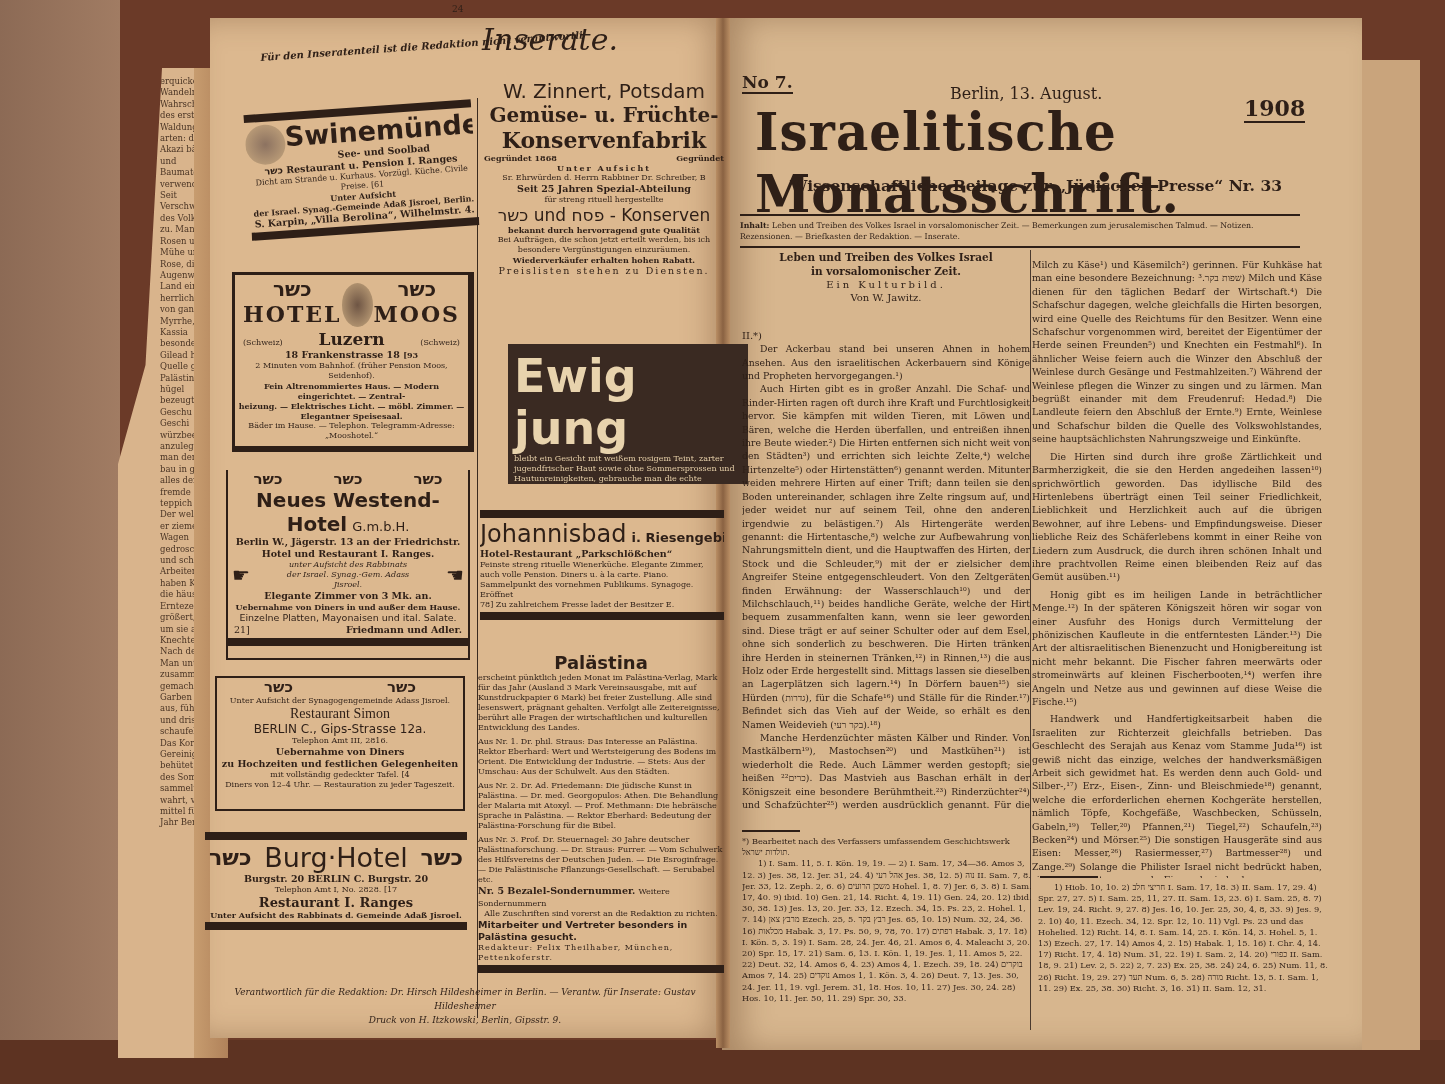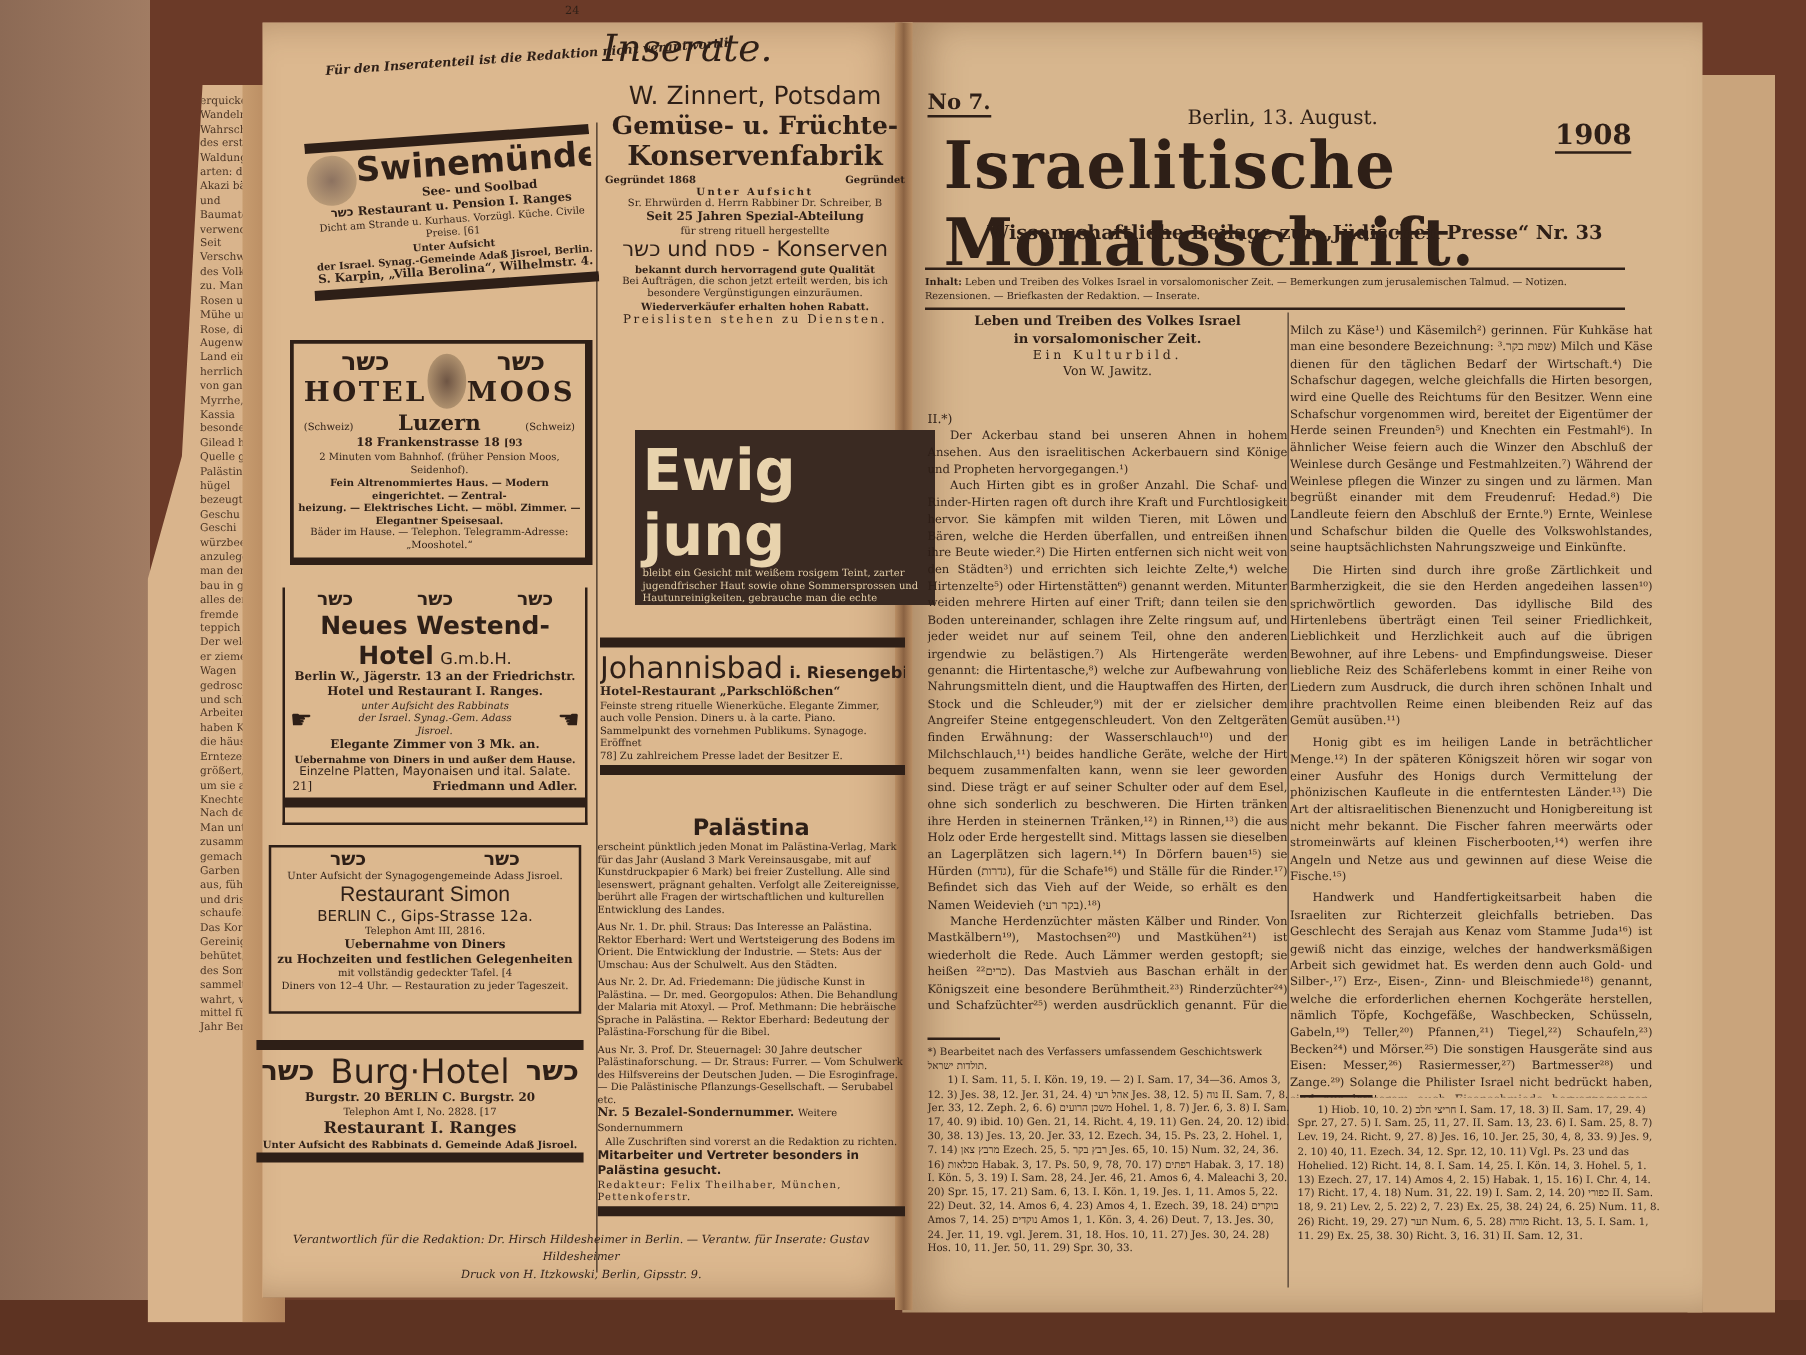--- a/index.html
+++ b/index.html
@@ -26,21 +26,21 @@
   .bold { font-weight:bold; }
 
   #ad-swinemuende { left:248px; top:105px; width:228px; height:148px; border:none; transform:rotate(-4deg); }
   #ad-moos { left:232px; top:272px; width:242px; height:180px; }
   #ad-westend { left:226px; top:470px; width:244px; height:190px; }
   #ad-simon { left:215px; top:676px; width:250px; height:135px; }
   #ad-burg { left:205px; top:830px; width:262px; height:128px; border:none; }
 
   .col-divider { position:absolute; left:477px; top:98px; width:1px; height:920px; background:#3a2a1f; }
 
-  #ad-zinnert { left:484px; top:64px; width:240px; height:230px; border:none; }
+  #ad-zinnert { left:484px; top:79px; width:240px; height:230px; border:none; }
   #ad-ewig { left:484px; top:344px; width:240px; height:140px; background:#3a2a22; color:#e6cfa8; border:none; text-align:left; padding:6px;margin-left:24px; }
   #ad-ewig .ewig-word { font-family:"DejaVu Sans", sans-serif; font-size:46px; font-weight:bold; line-height:52px; color:#e8d3ad; }
   #ad-johannis { left:480px; top:508px; width:244px; height:130px; border:none; text-align:left; }
   #ad-palaestina { left:478px; top:652px; width:246px; height:360px; border:none; text-align:left; }
 
   .impressum { position:absolute; left:205px; top:985px; width:520px; font-size:9px; line-height:14px; text-align:center; font-style:italic; }
 
   
   .masthead-no { position:absolute; left:742px; top:72px; font-size:17px; font-weight:bold; border-bottom:2px solid #2e1f17; }
   .masthead-date { position:absolute; left:950px; top:84px; font-size:16px; }
@@ -152,21 +152,21 @@
   </div>
   <div class="bar"></div>
 </div>
 
 <div class="ad" id="ad-simon">
   <div style="display:flex;justify-content:space-around;font-size:15px;" class="kosher">
     <span>כשר</span>
     <span>כשר</span>
   </div>
   <div class="tiny">Unter Aufsicht der Synagogengemeinde Adass Jisroel.</div>
-  <div style="font-size:17px;font-family:Liberation Sans, sans-serif;">Restaurant Simon</div>
+  <div style="font-size:14px;font-family:Liberation Serif, serif;">Restaurant Simon</div>
   <div style="font-size:12px;font-family:'DejaVu Sans',sans-serif;">BERLIN C., Gips-Strasse 12a.</div>
   <div class="tiny">Telephon Amt III, 2816.</div>
   <div class="small bold">Uebernahme von Diners</div>
   <div class="small bold">zu Hochzeiten und festlichen Gelegenheiten</div>
   <div class="tiny"><span>mit vollständig gedeckter Tafel.</span> <span>[4</span></div>
   <div class="tiny">Diners von 12–4 Uhr. — Restauration zu jeder Tageszeit.</div>
 </div>
 
 <div class="ad" id="ad-burg">
   <div class="bar"></div>

